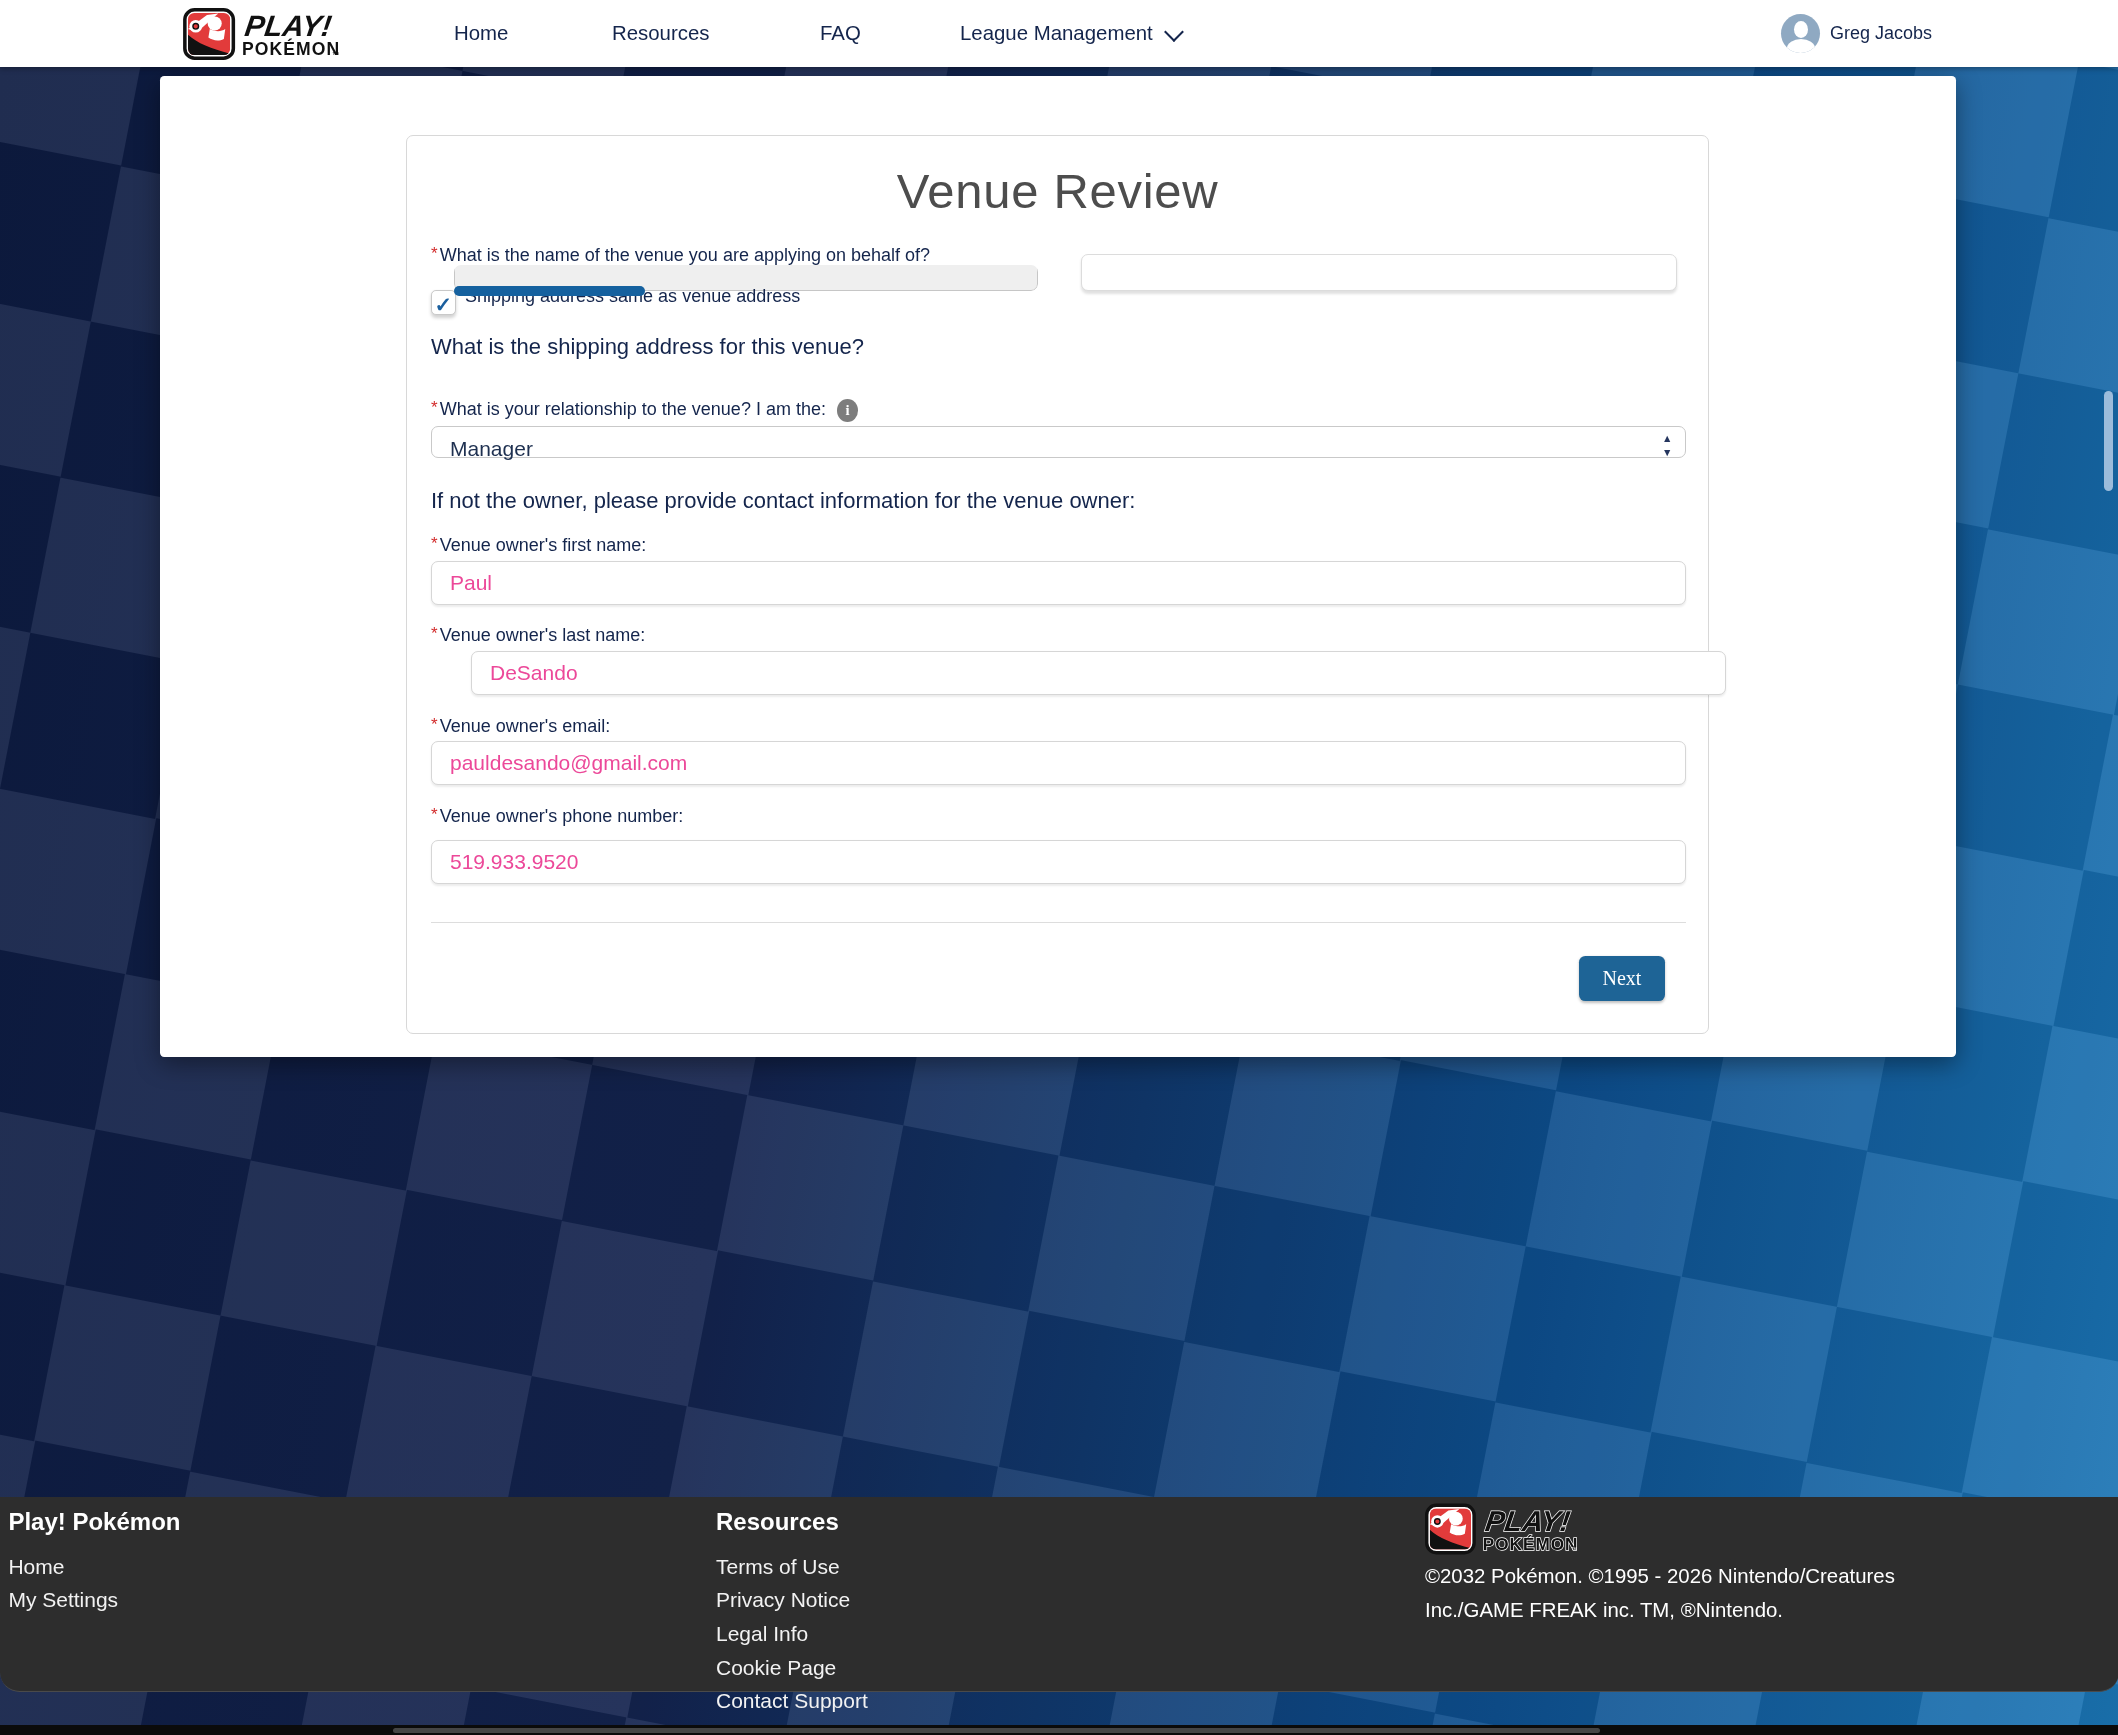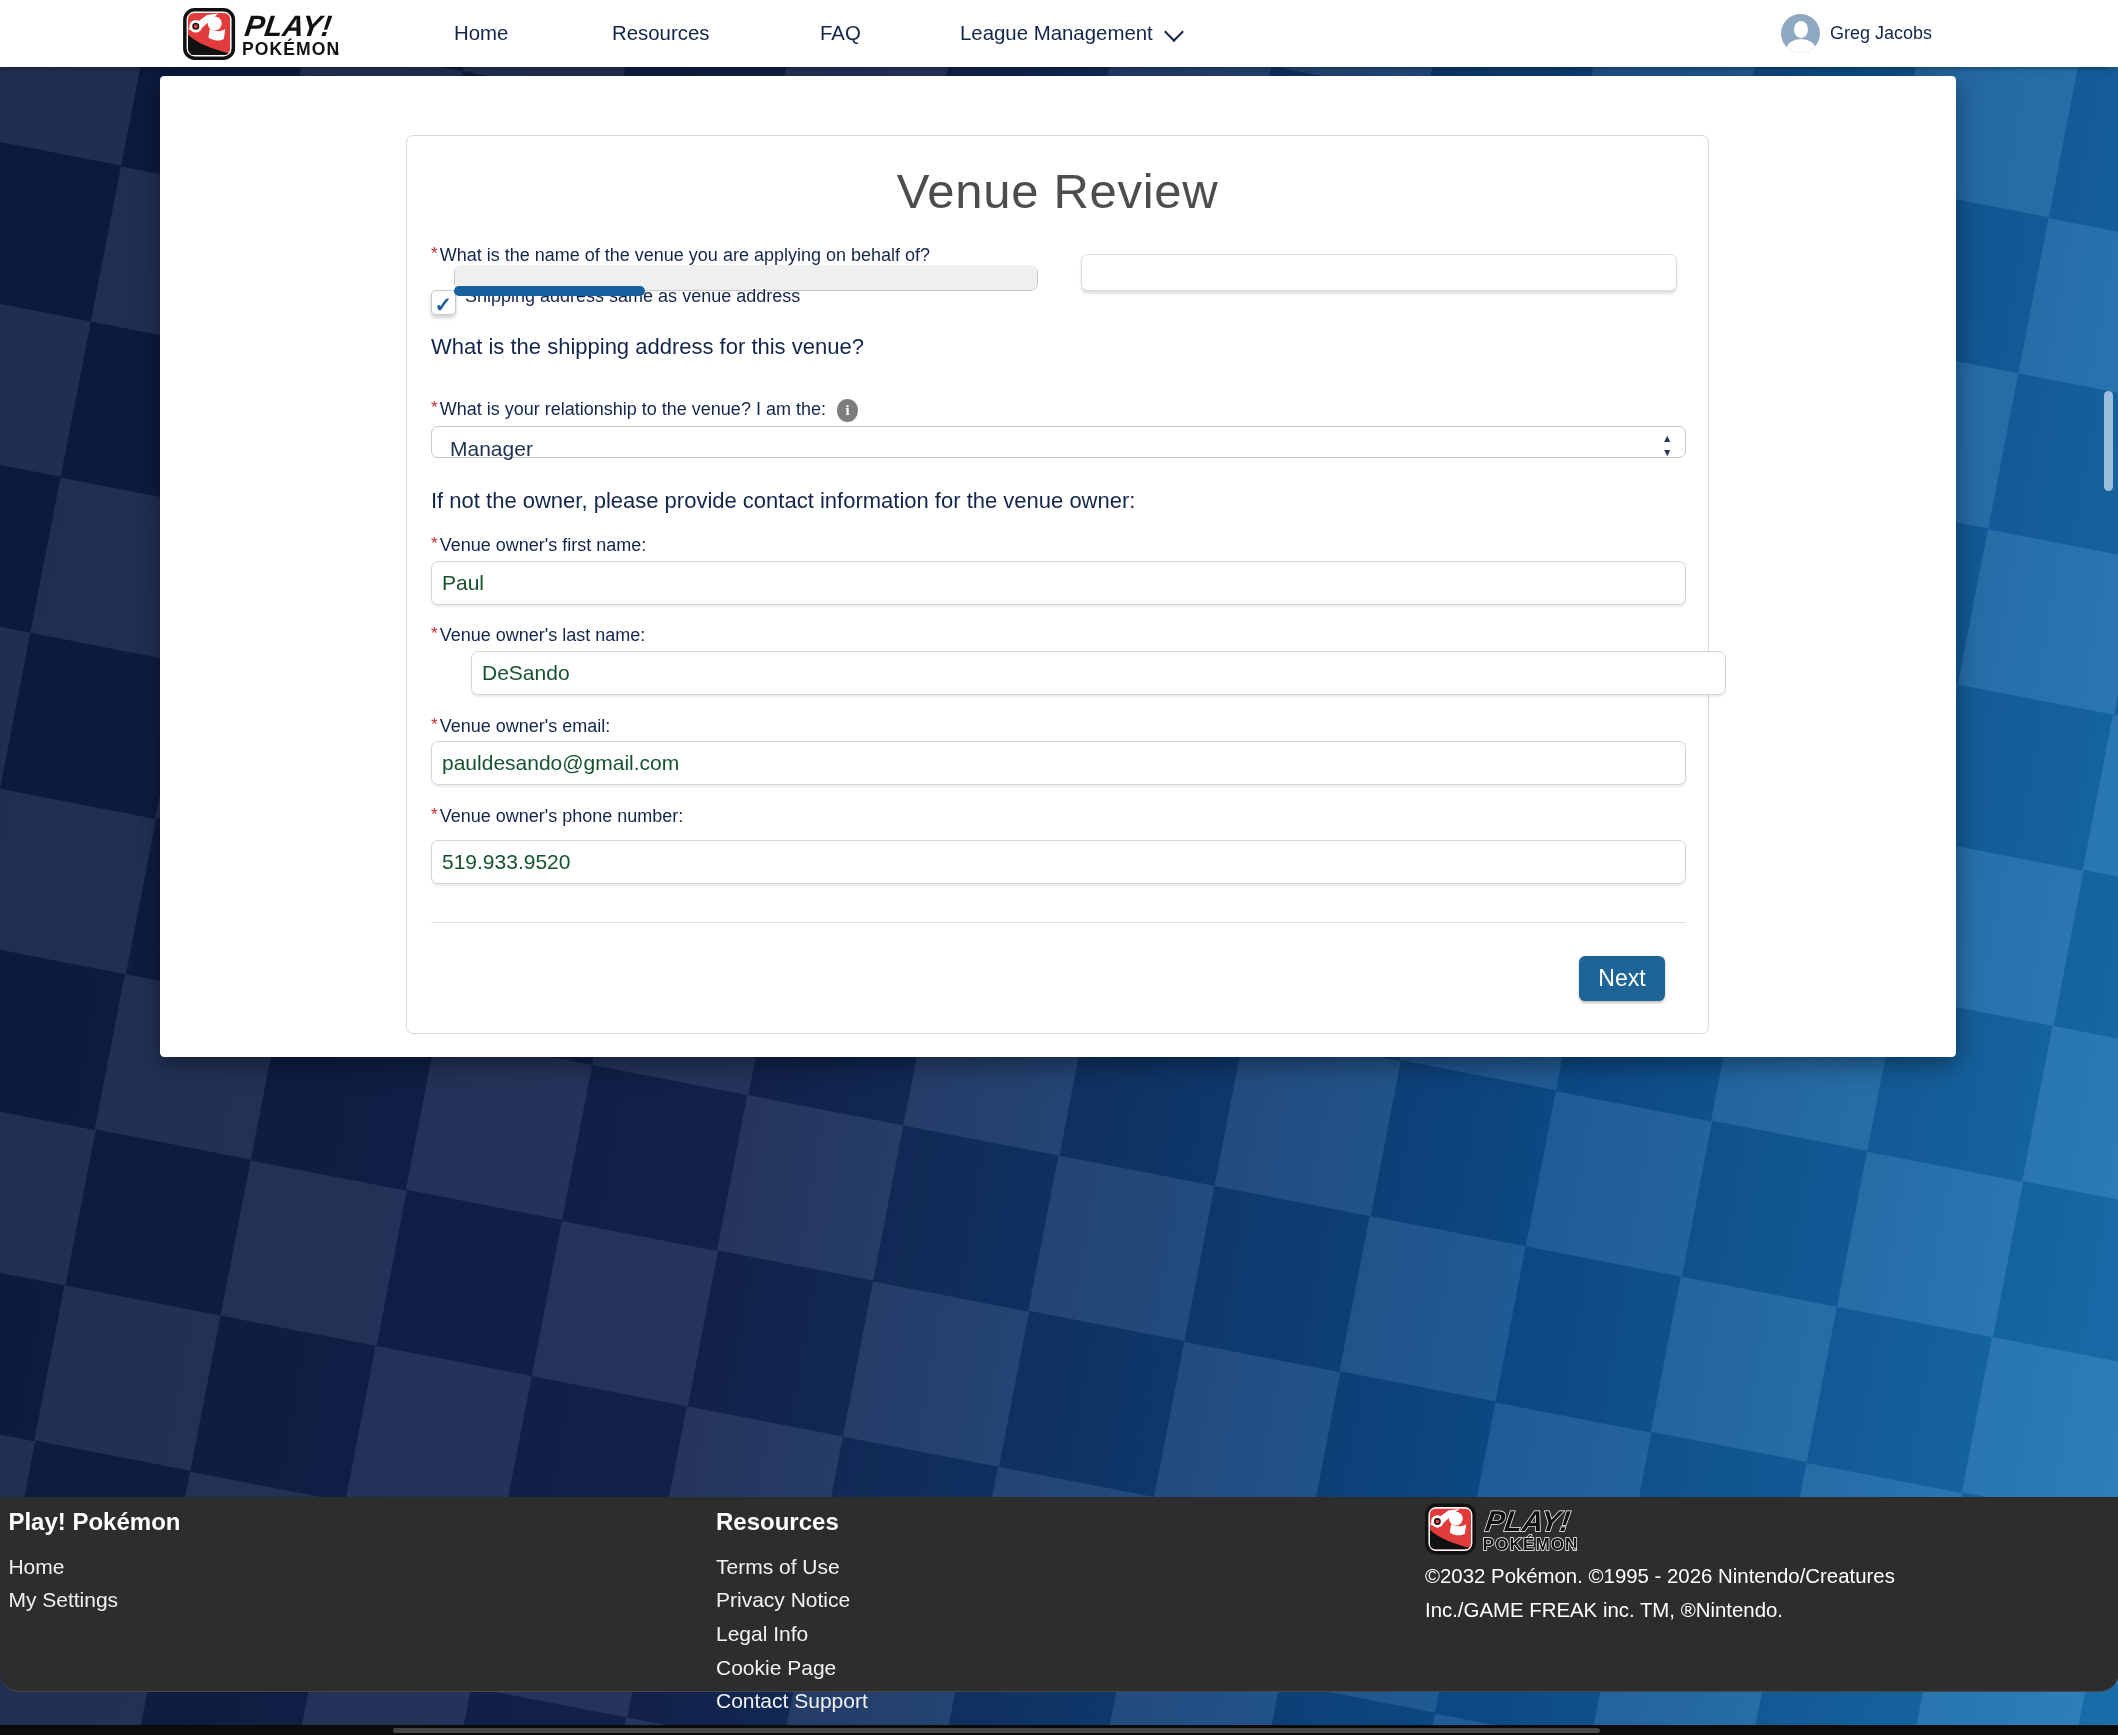--- a/index.html
+++ b/index.html
@@ -48,27 +48,27 @@
   .checkbox span { font-size:21px; font-weight:bold; color:#1b5f9e; line-height:28px; }
 
   .select { position:absolute; left:24px; top:290px; width:1255px; height:32px; background:#fff; border:0.7px solid #c9c9c9;
             border-radius:7px; cursor:pointer; z-index:2; }
   .select .val { position:absolute; left:18px; top:0; line-height:44px; font-size:21px; color:#1e3050; }
   .spinner { position:absolute; right:12.6px; top:6.3px; display:flex; flex-direction:column; gap:2.8px; align-items:center; }
   .spinner span { font-size:10.5px; color:#25355e; line-height:1; }
 
   .text-input { position:absolute; left:24px; width:1255px; height:44px; background:#fff; border:0.7px solid #d6d6d6;
                 border-radius:7px; box-shadow:0 1.4px 2.1px rgba(0,0,0,0.08); font-family:"Liberation Sans",sans-serif;
-                font-size:21px; color:#14532d; padding-left:10px; z-index:2; }
+                font-size:21px; color:#ec4899; padding-left:18px; z-index:2; }
   .info-icon { display:inline-block; width:21px; height:22.5px; margin-left:11.2px; background:#7d7d7d; border-radius:50%;
                color:#fff; font-size:14.7px; font-weight:bold; text-align:center; line-height:22.5px; vertical-align:middle;
                font-family:"Liberation Serif",serif; cursor:pointer; }
   .divider { position:absolute; left:24px; top:786px; width:1255px; height:0.7px; background:#dddddd; }
   .next-btn { position:absolute; left:1172px; top:820px; width:86px; height:45px; background:#1e6496; border:none;
-              border-radius:6.3px; color:#fff; font-size:23px; font-family:Liberation Sans, sans-serif; cursor:pointer;
+              border-radius:6.3px; color:#fff; font-size:20px; font-family:Liberation Serif, serif; cursor:pointer;
               box-shadow:0 1.4px 2.8px rgba(0,0,0,0.25); }
 
   
   .footer { position:absolute; left:0; top:1497px; width:2119px; height:195px; background:#2d2d2d;
             border-radius:0 0 19.7px 19.7px; z-index:20; border-bottom:0.7px solid #4a4a4a; }
   .f-heading { position:absolute; font-size:24px; font-weight:bold; color:#ffffff; white-space:nowrap; }
   .f-link { position:absolute; font-size:21px; color:#f2f2f2; white-space:nowrap; cursor:pointer; }
   .f-copy { position:absolute; left:1425px; top:62px; width:491px; font-size:20.4px; line-height:34px; color:#ffffff; }
   .bottom-strip { position:absolute; left:0; top:1725px; width:2119px; height:9.8px; background:#0b0b0b; z-index:19; }
   .bottom-thumb { position:absolute; left:393px; top:1728px; width:1207px; height:4.9px; background:#454545; border-radius:2.8px; z-index:21; }

